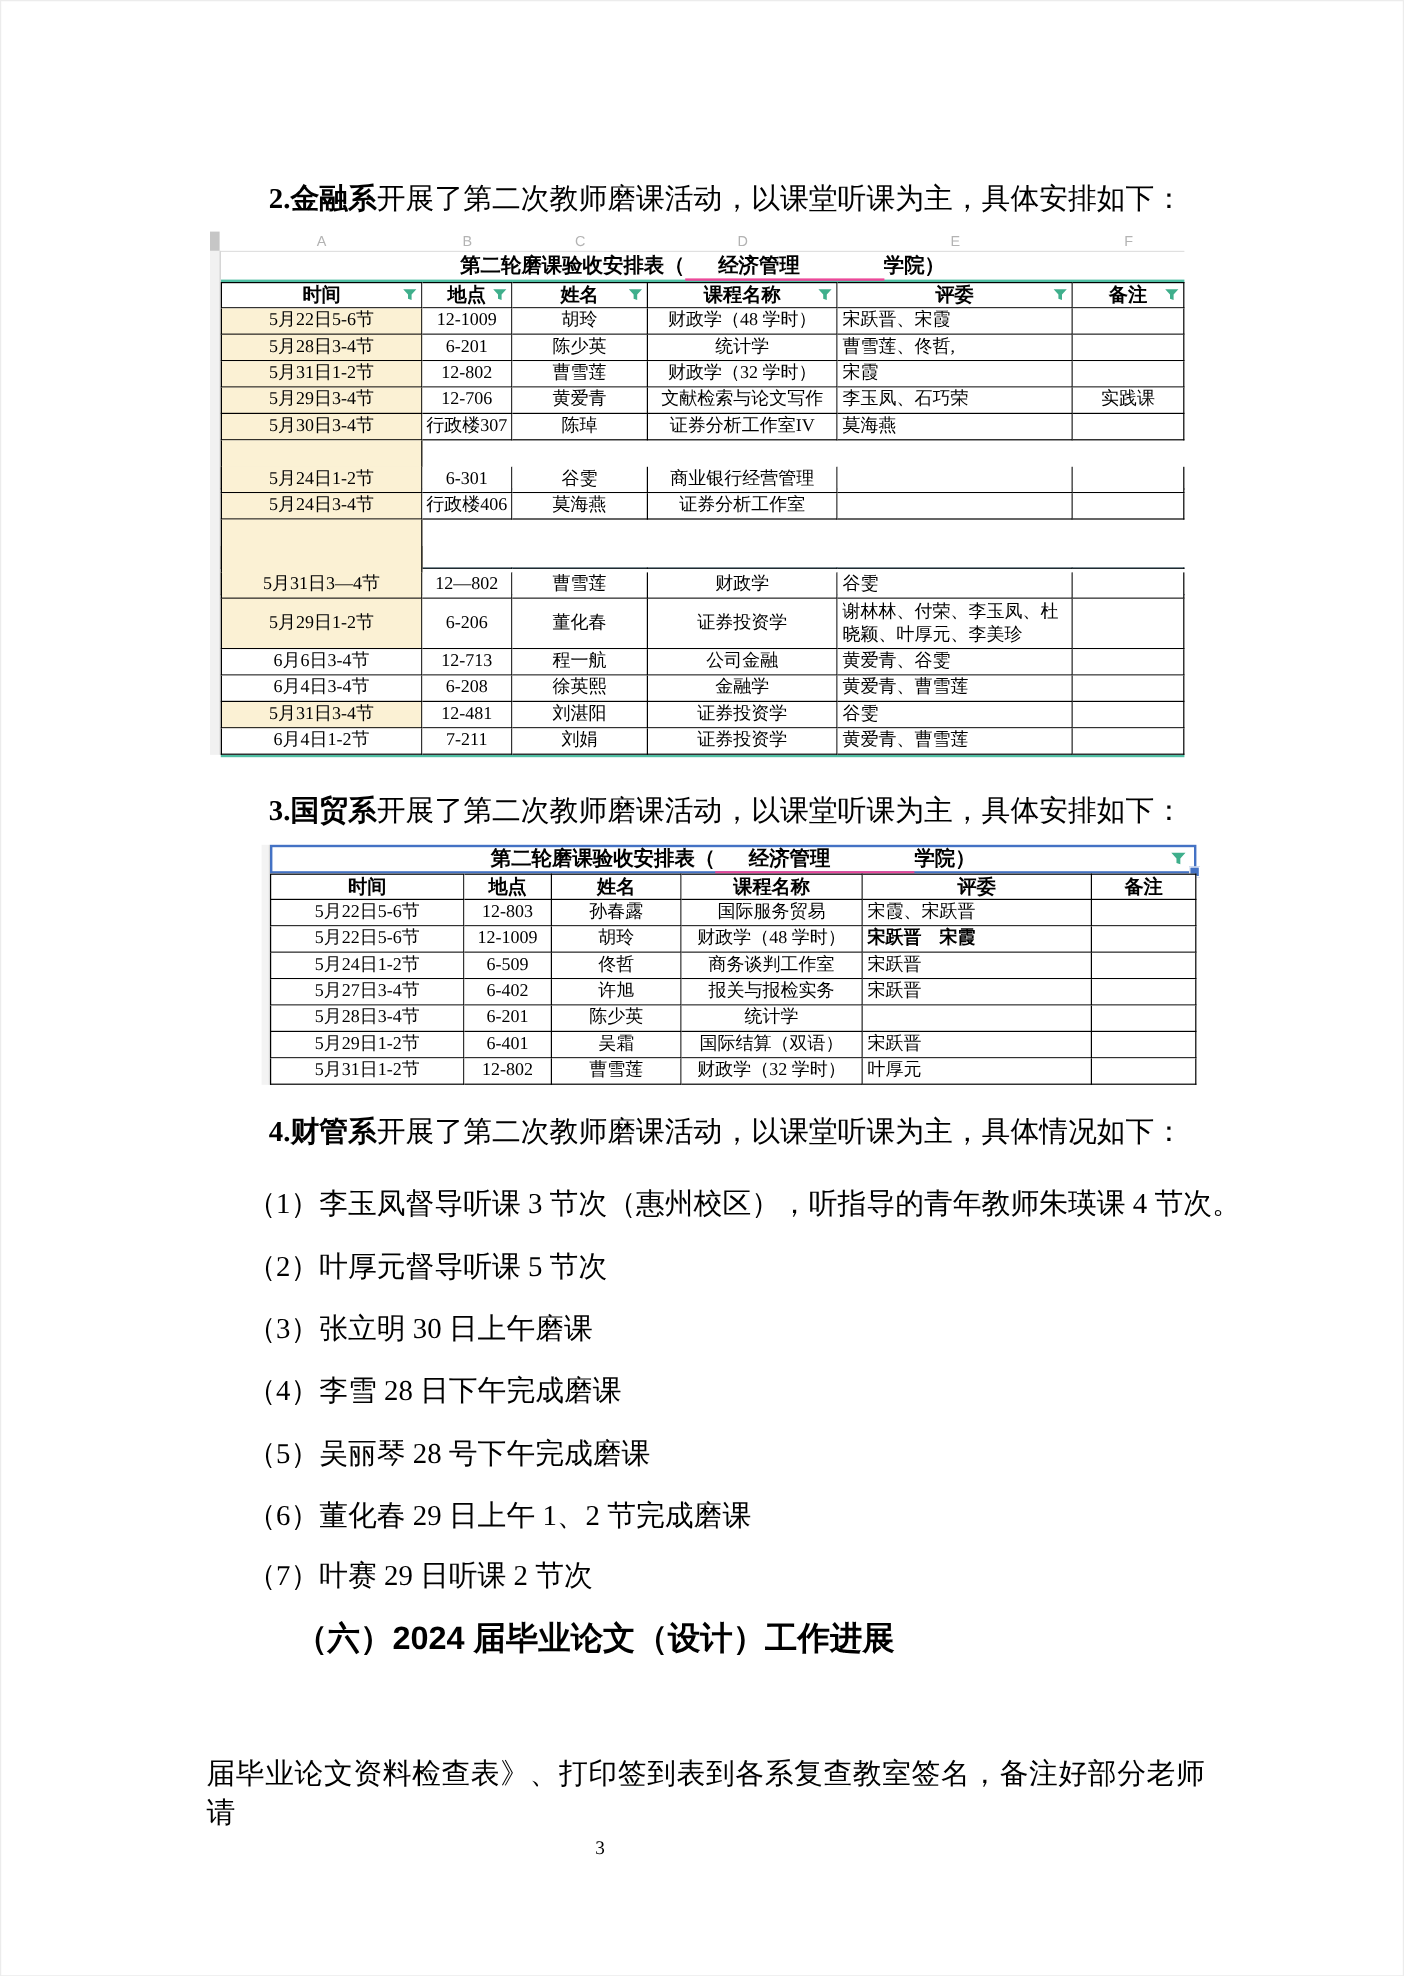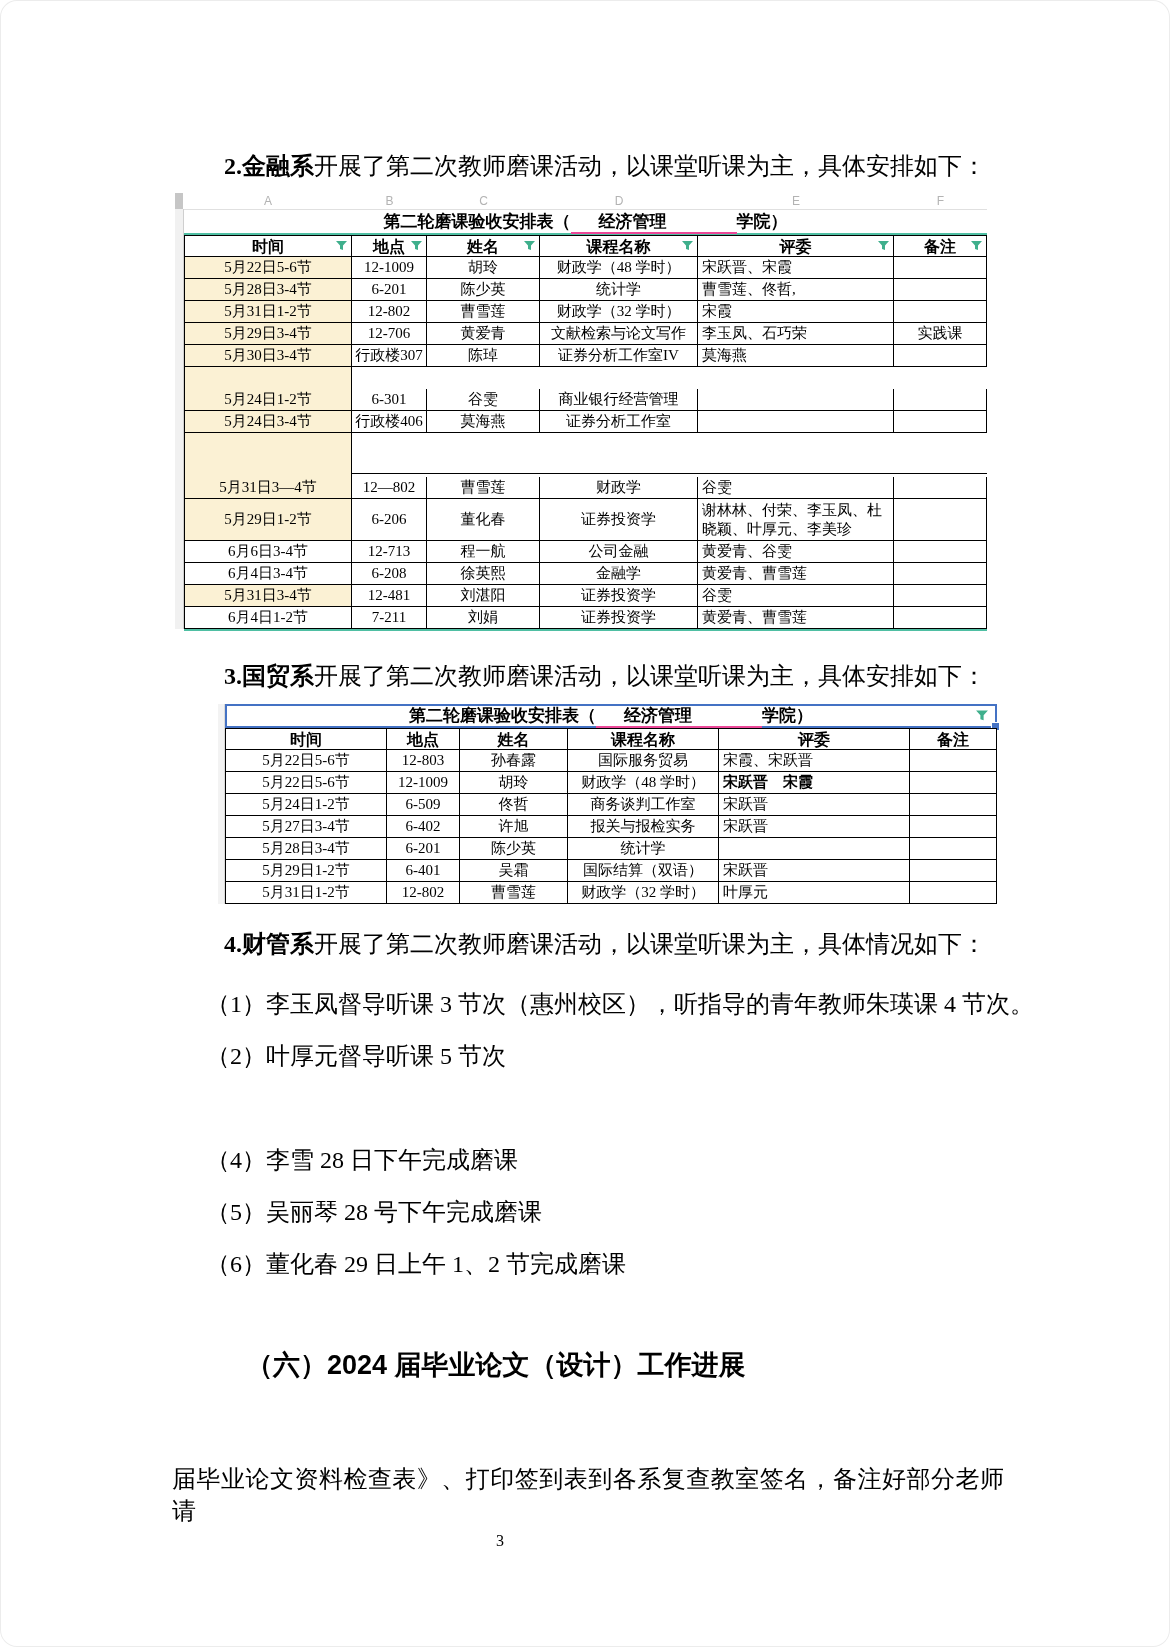--- a/index.html
+++ b/index.html
@@ -1,17 +1,17 @@
 <!DOCTYPE html>
 <html><head>
 <meta charset="utf-8">
 <style>
   html,body{margin:0;padding:0;background:#fff;}
   .page{position:relative;width:1170px;height:1647px;background:#fff;color:#000;
-        font-family:"Liberation Serif", serif;overflow:hidden;box-shadow:inset 0 0 0 1px #ececec;border-radius:17px;}
+        font-family:"Liberation Serif", serif;overflow:hidden;box-shadow:inset 0 0 0 1px #ececec;}
 
   
   .h-line{position:absolute;left:172px;width:840px;font-size:24px;line-height:32px;white-space:nowrap;}
   .h-line .lead{font-weight:bold;}
   .indent2{padding-left:52px;}
   .item{position:absolute;left:172px;width:840px;font-size:24px;line-height:32px;padding-left:34px;white-space:nowrap;}
   .section-head{position:absolute;left:172px;width:900px;padding-left:74px;font-size:27px;line-height:34px;
                 font-weight:bold;font-family:"Liberation Sans", sans-serif;white-space:nowrap;}
   .para-line{position:absolute;left:172px;width:832px;font-size:24px;line-height:32px;
              text-align:justify;text-align-last:justify;}
@@ -309,23 +309,25 @@
         <div></div>
     </div>
   </div>
 
   <div class="h-line indent2" style="top:928px">
     <span class="lead">4.财管系</span><span>开展了第二次教师磨课活动，以课堂听课为主，具体情况如下：</span>
   </div>
 
   <div class="item" style="top:988px">（1）李玉凤督导听课 3 节次（惠州校区），听指导的青年教师朱瑛课 4 节次。</div>
   <div class="item" style="top:1040px">（2）叶厚元督导听课 5 节次</div>
+  <div class="item" style="top:1092px">（3）张立明 30 日上午磨课</div>
   <div class="item" style="top:1144px">（4）李雪 28 日下午完成磨课</div>
   <div class="item" style="top:1196px">（5）吴丽琴 28 号下午完成磨课</div>
   <div class="item" style="top:1248px">（6）董化春 29 日上午 1、2 节完成磨课</div>
+  <div class="item" style="top:1298px">（7）叶赛 29 日听课 2 节次</div>
 
   <div class="section-head" style="top:1348px">（六）2024 届毕业论文（设计）工作进展</div>
 
   <div class="para-line" style="top:1463px">届毕业论文资料检查表》、打印签到表到各系复查教室签名，备注好部分老师请</div>
 
   <div class="page-num">3</div>
 
 </div>
 
 </body></html>

